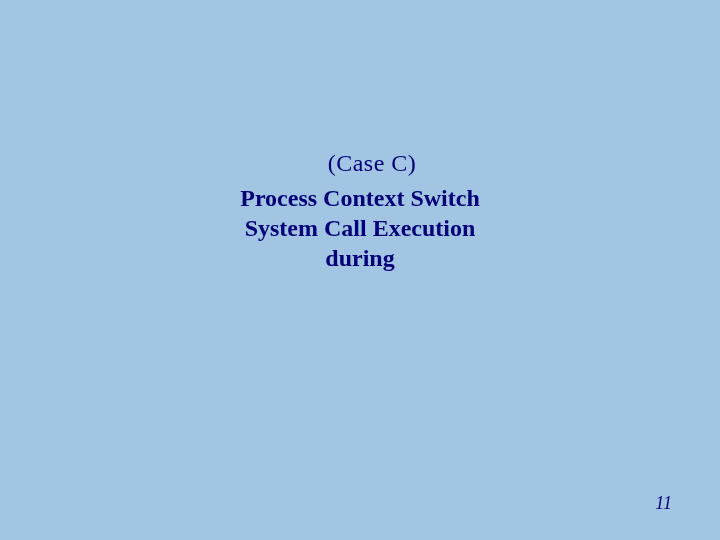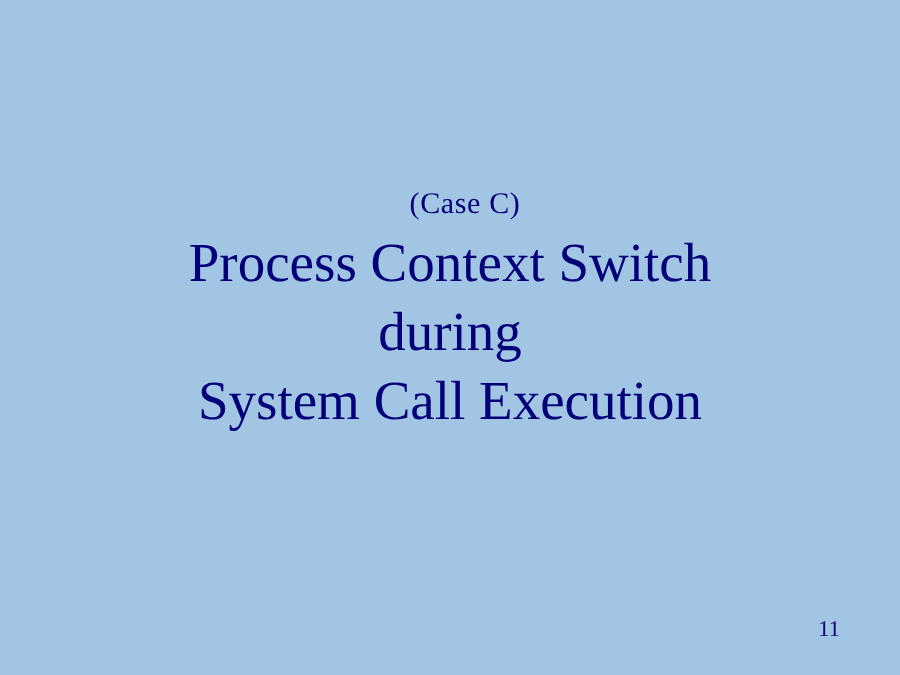--- a/index.html
+++ b/index.html
@@ -23,37 +23,38 @@
       width: 100%;
       text-align: center;
     }
     .case-label {
       font-size: 24px;
       margin-bottom: 6px;
       letter-spacing: 0.5px;
       margin-left: 24px;
     }
     .title {
-      font-size: 44px;
+      font-size: 24px;
       line-height: 1.25;
-      font-weight: normal;
+      font-weight: bold;
     }
     .page-number {
       position: absolute;
       bottom: 26px;
       right: 48px;
       font-size: 18px;
       color: #000078;
+      font-style: italic;
     }
   </style>
 </head>
 <body>
 
 <div class="slide-content">
   <div class="case-label">(Case C)</div>
   <div class="title">
     <div>Process Context Switch</div>
+    <div>System Call  Execution</div>
     <div>during</div>
-    <div>System Call  Execution</div>
   </div>
 </div>
 
 <div class="page-number">11</div>
 
 </body></html>

